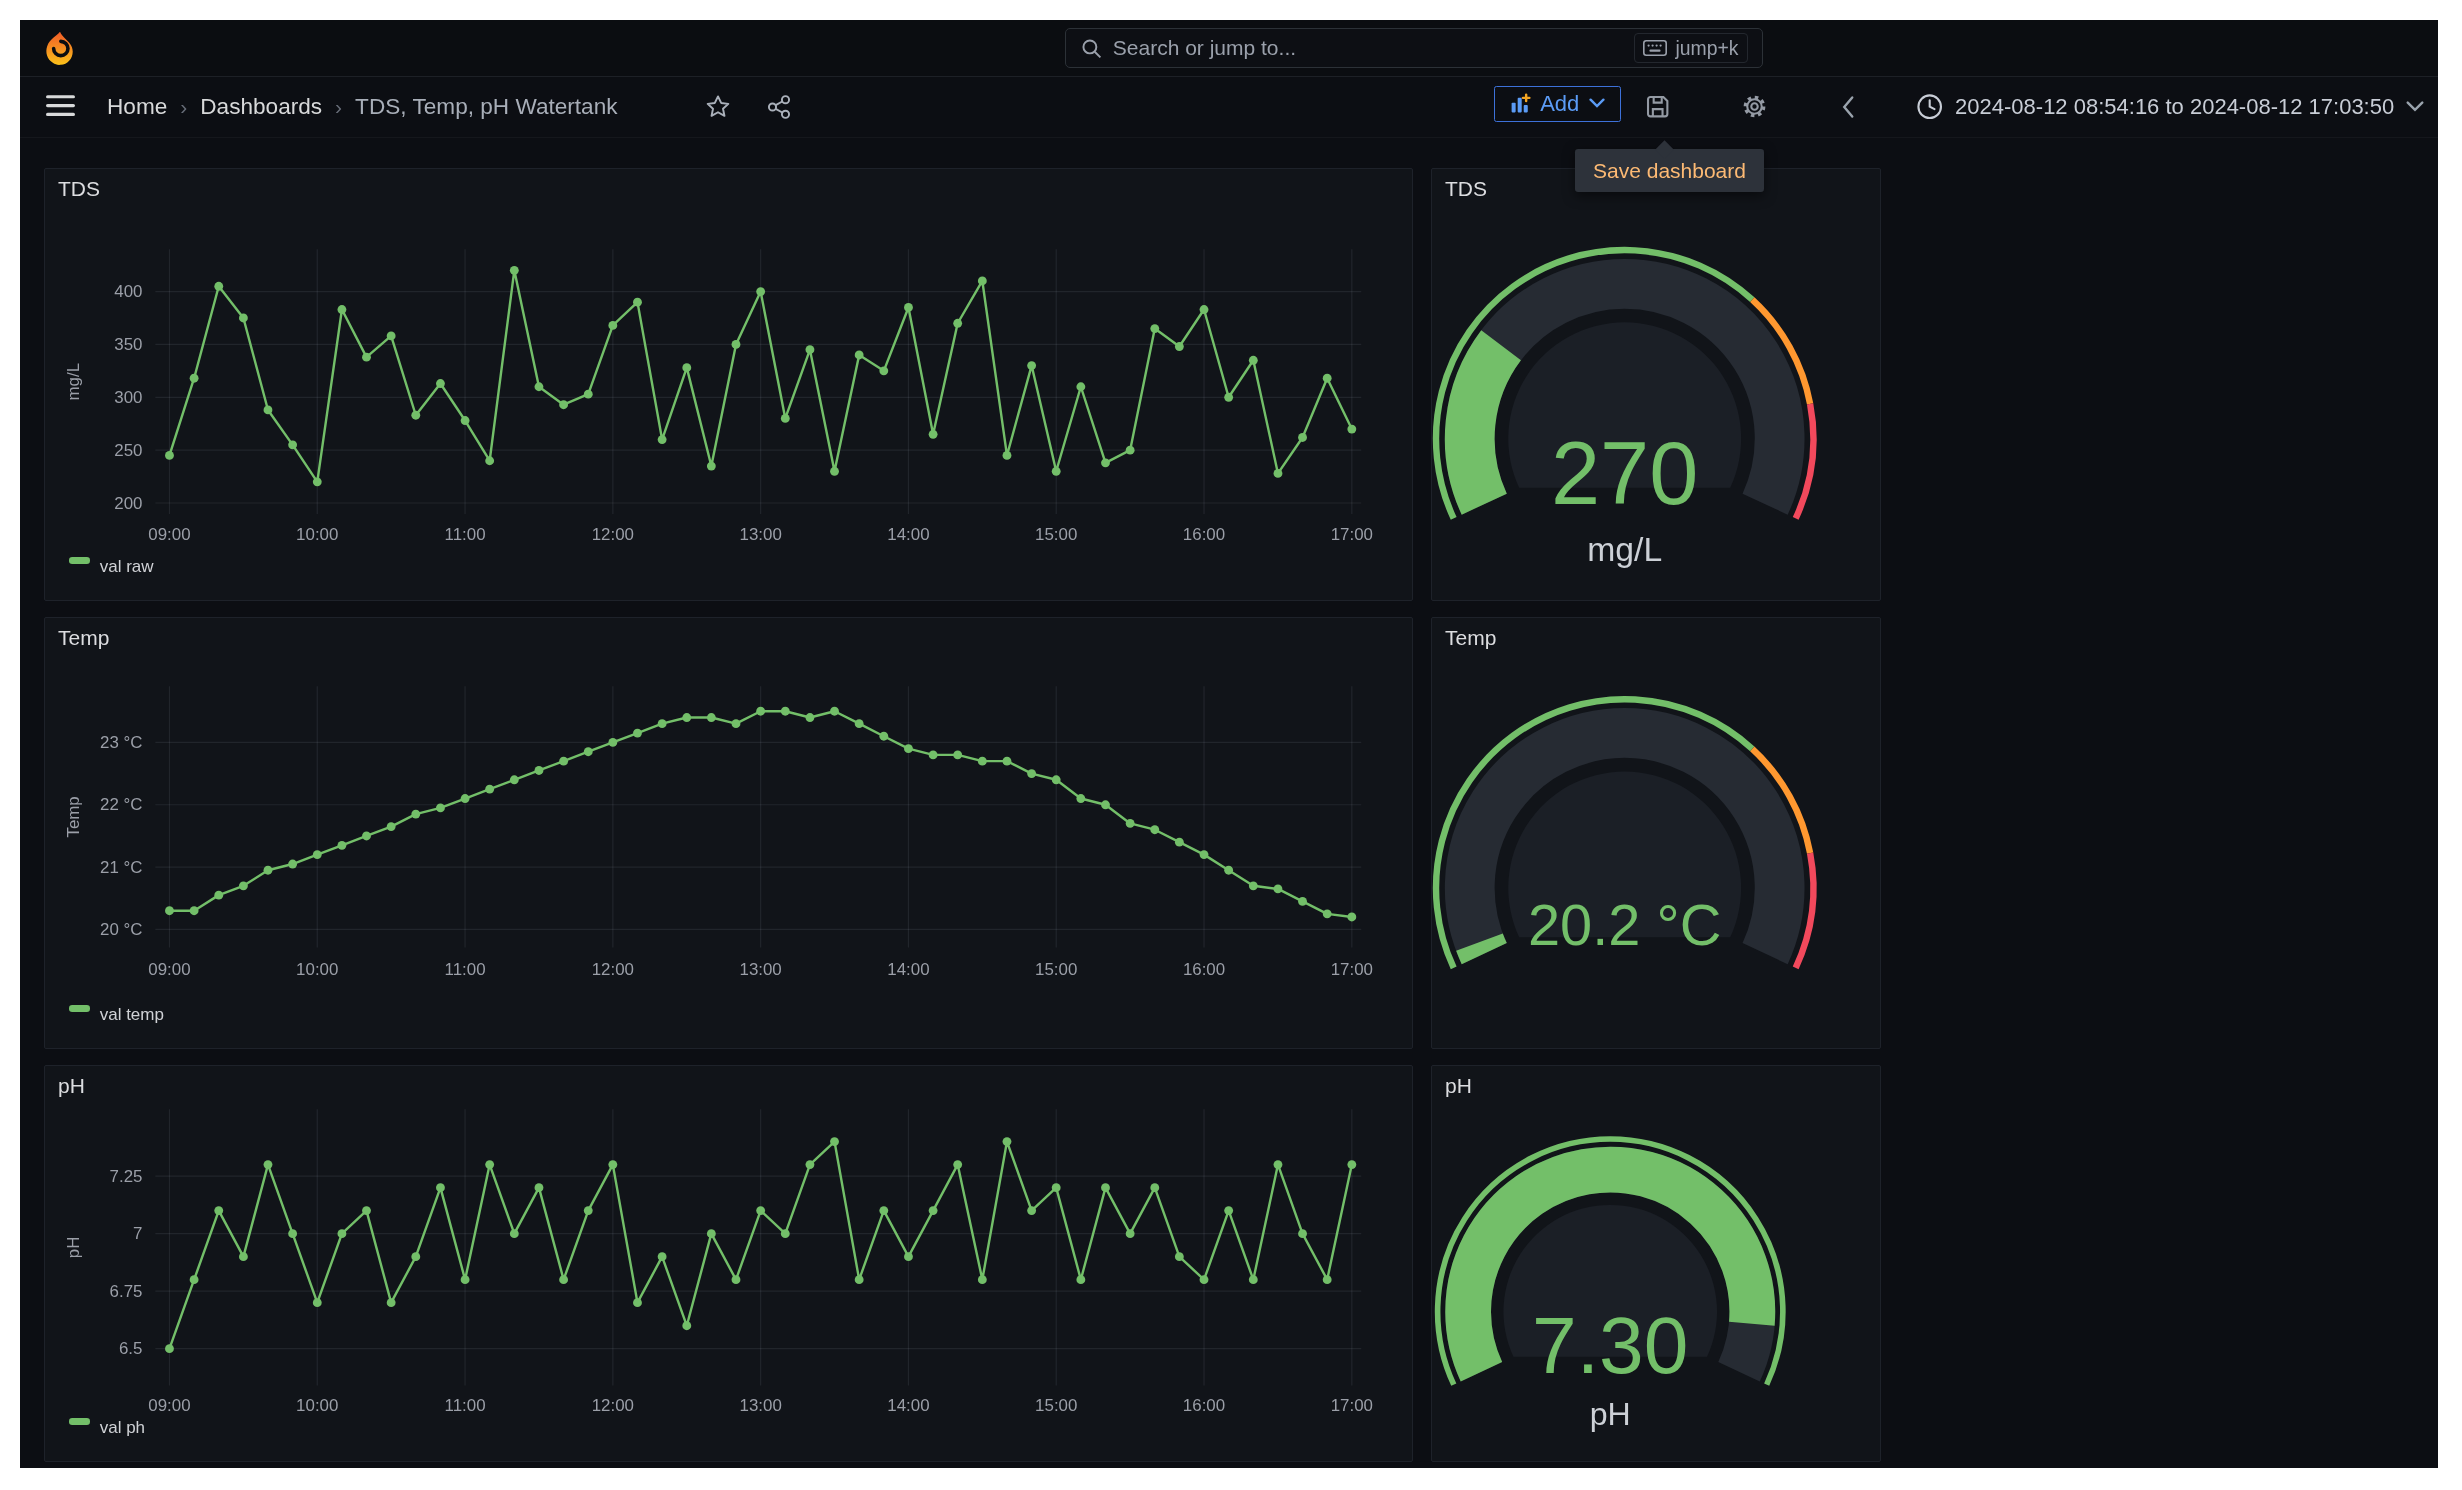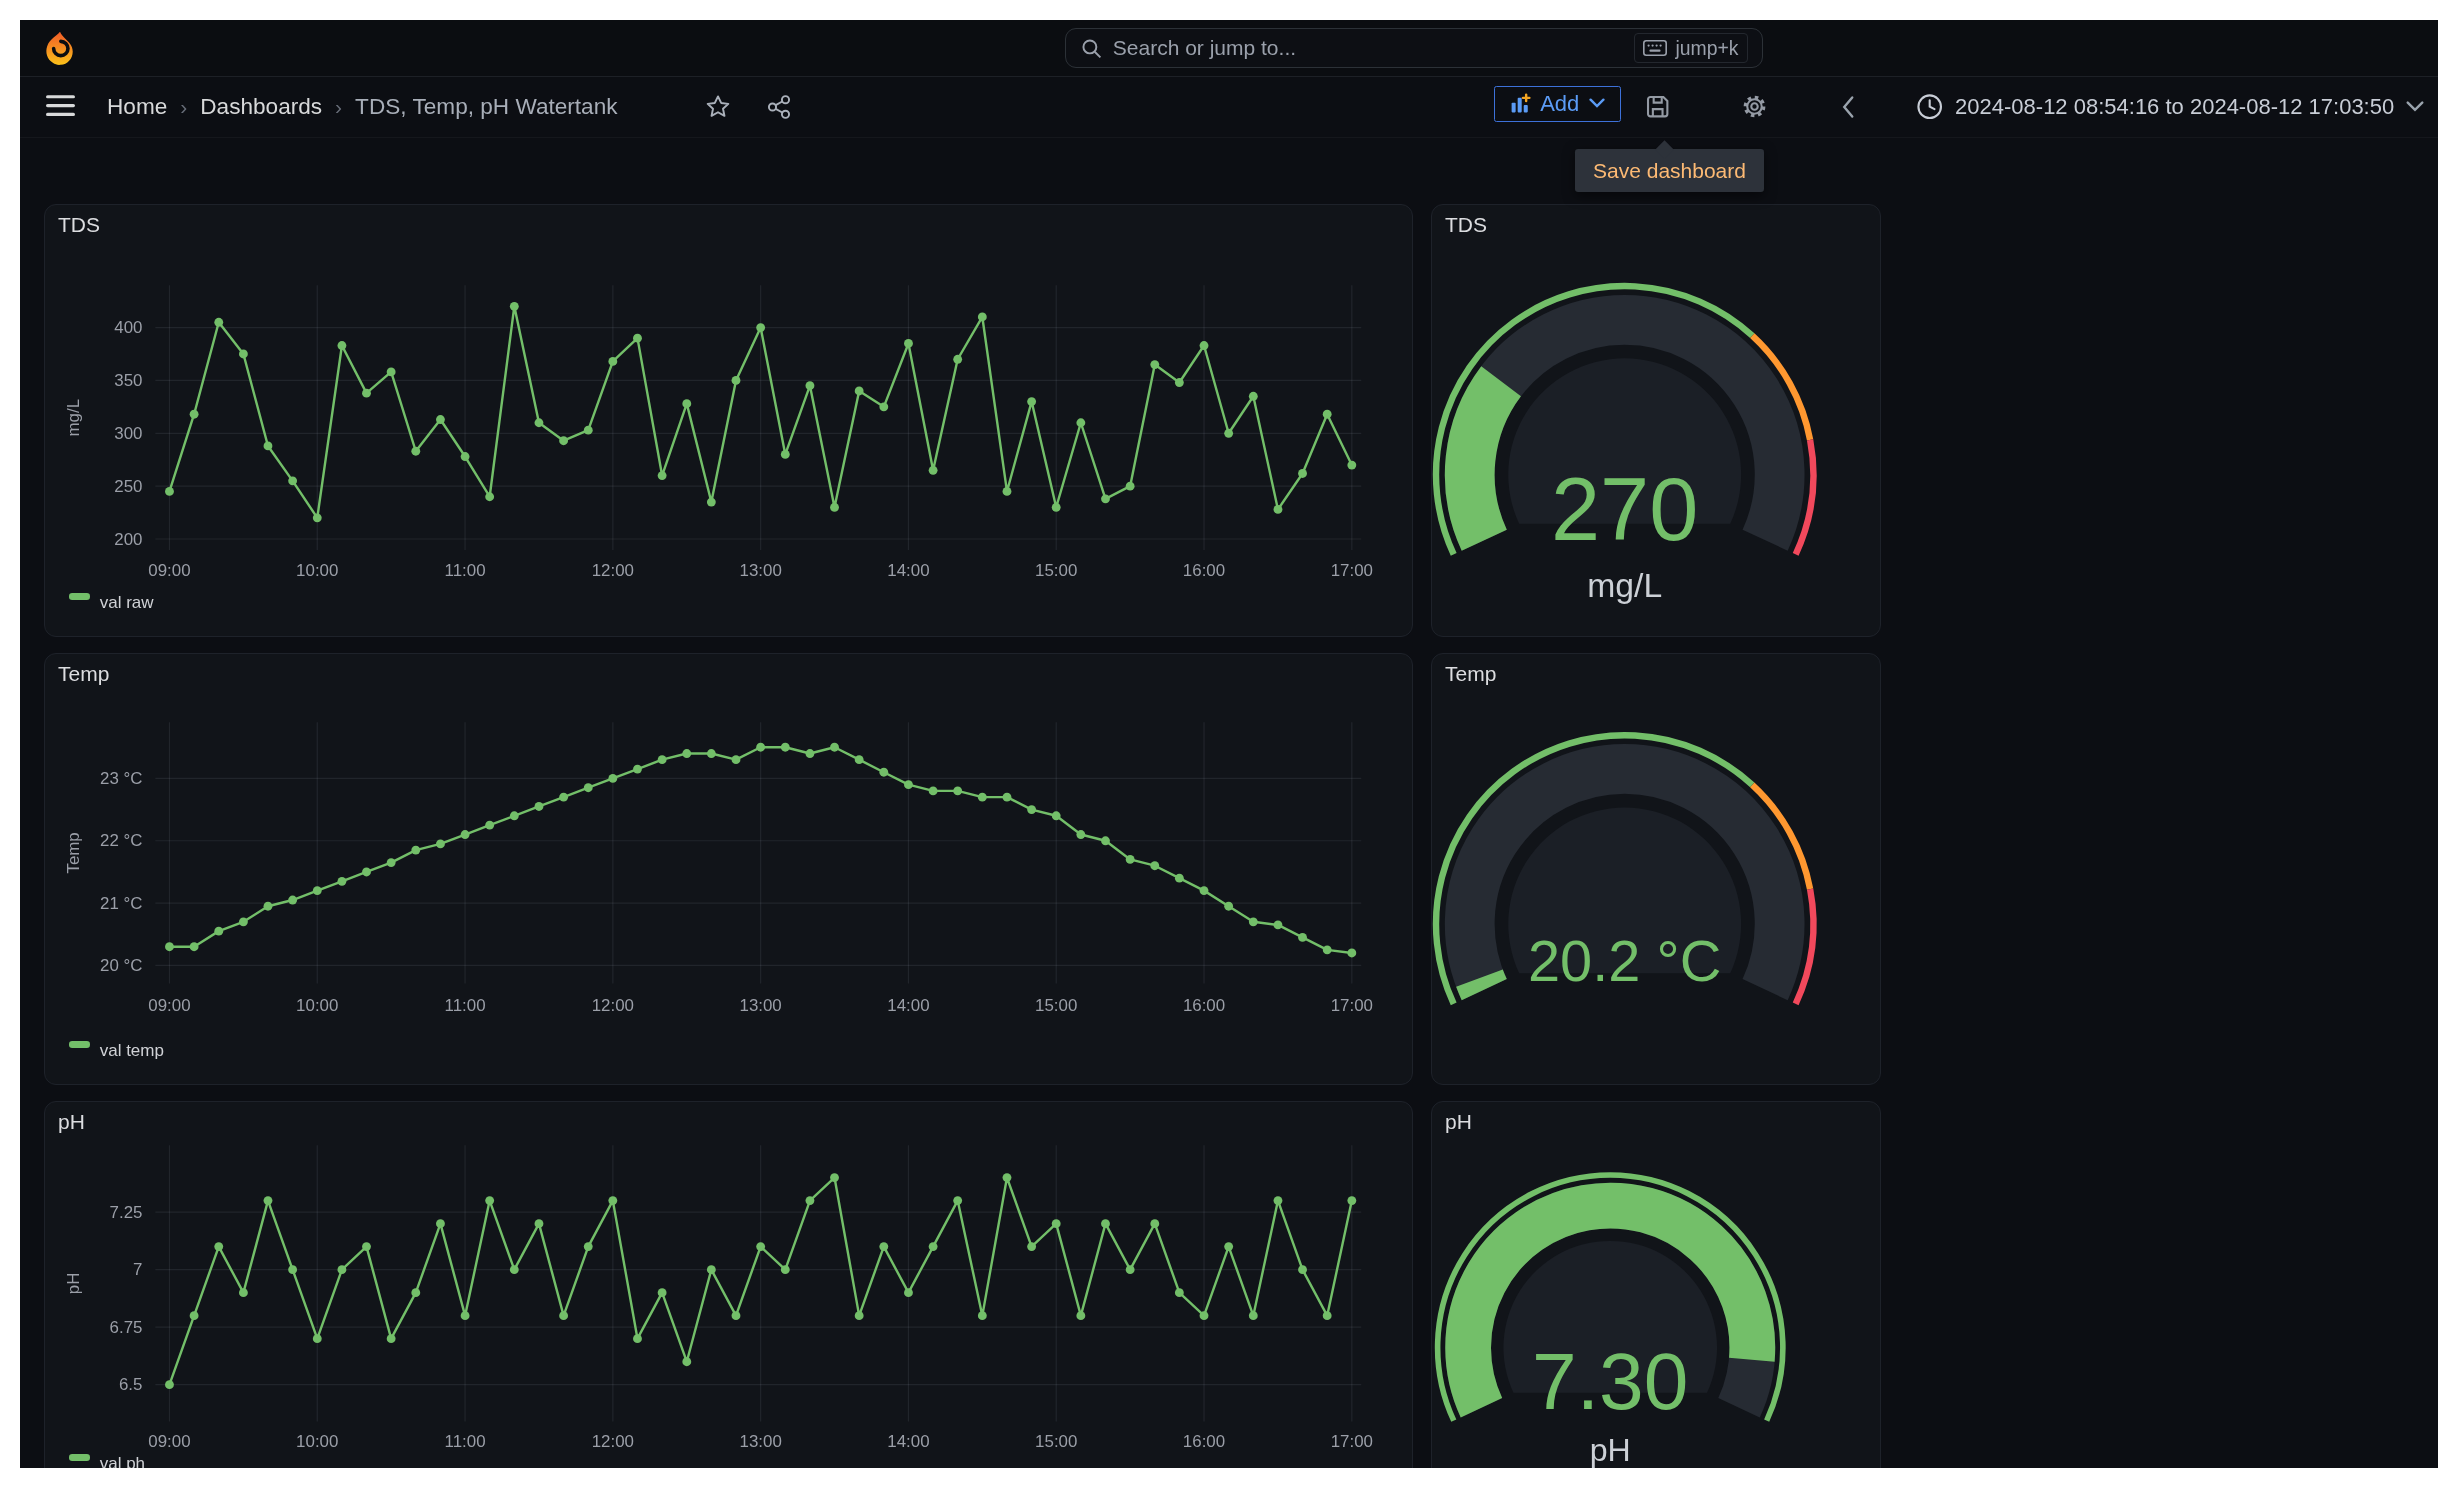--- a/index.html
+++ b/index.html
@@ -3,21 +3,21 @@
 <meta charset="utf-8">
 <style>
   html,body{margin:0;padding:0;width:2462px;height:1491px;background:#ffffff;overflow:hidden;
     font-family:"Liberation Sans","DejaVu Sans",sans-serif;}
   .app{position:absolute;left:20px;top:20px;width:2418px;height:1448px;background:#0c0e13;overflow:hidden;}
 
   
   .navbar{position:absolute;left:0;top:0;width:100%;height:56px;background:#0b0d11;border-bottom:0.8px solid #1d2026;}
   .logo{position:absolute;left:24px;top:10.5px;width:32px;height:35px;}
   .searchbox{position:absolute;left:1045px;top:8px;width:698px;height:40px;background:#0d0f14;
-    border:0.8px solid #2c3137;border-radius:11px;display:flex;align-items:center;box-sizing:border-box;padding:0 14.5px;}
+    border:0.8px solid #2c3137;border-radius:5px;display:flex;align-items:center;box-sizing:border-box;padding:0 14.5px;}
   .searchbox .ph{color:#9aa0ab;font-size:21px;margin-left:11.3px;flex:1;}
   .kbd-hint{display:flex;align-items:center;gap:8px;color:#9aa0ab;font-size:19.4px;border:0.8px solid #23272e;border-radius:4px;padding:2.4px 8px;}
 
   
   .toolbar{position:absolute;left:0;top:56px;width:100%;height:61px;border-bottom:0.8px solid #15171c;}
   .hamburger{position:absolute;left:26px;top:19.4px;width:29px;height:22px;cursor:pointer;}
   .crumbs{position:absolute;left:87px;top:0;height:61px;display:flex;align-items:center;font-size:22.6px;}
   .crumb{color:#d8d9da;font-weight:500;text-align:center;}
   .crumb.current{color:#a8aeb8;font-weight:400;}
   .crumb-sep{color:#676d78;margin:0 13px;font-size:21px;}
@@ -26,21 +26,21 @@
     border:0.8px solid #3d71d9;border-radius:2.4px;padding:0 14.5px;color:#5b9bf5;font-size:22px;font-weight:500;background:transparent;cursor:pointer;}
   .tr-group{position:absolute;right:14.5px;top:0;height:61px;display:flex;align-items:center;gap:11.3px;}
   .time-text{color:#c8cdd6;font-size:22px;white-space:nowrap;}
 
   
   .tooltip{position:absolute;left:1555px;top:129px;background:#2d323a;color:#fdba74;font-size:21px;
     padding:9.7px 18px;border-radius:3.2px;z-index:50;box-shadow:0 3.2px 11.3px rgba(0,0,0,.5);}
   .tooltip .arrow{position:absolute;left:83px;top:-5.6px;width:13px;height:13px;background:#2d323a;transform:rotate(45deg);}
 
   
-  .panel{position:absolute;background:#111419;border:0.8px solid #1e222a;border-radius:12px;box-sizing:border-box;margin-top:36px;}
+  .panel{position:absolute;background:#111419;border:0.8px solid #1e222a;border-radius:2px;box-sizing:border-box;}
   .panel-title{position:absolute;left:13px;top:8px;font-size:21px;font-weight:500;color:#dcdde0;z-index:2;}
   .panel svg.fig{position:absolute;left:0;top:0;width:100%;height:100%;}
   .p-tds{left:24px;top:148px;width:1369px;height:433px;}
   .g-tds{left:1411px;top:148px;width:450px;height:433px;}
   .p-temp{left:24px;top:597px;width:1369px;height:432px;}
   .g-temp{left:1411px;top:597px;width:450px;height:432px;}
   .p-ph{left:24px;top:1045px;width:1369px;height:397px;}
   .g-ph{left:1411px;top:1045px;width:450px;height:397px;}
   .legend{position:absolute;left:24px;bottom:22.6px;display:flex;gap:9.7px;cursor:pointer;}
   .legend .dash{width:21px;height:6.5px;border-radius:3.2px;background:#73bf69;}

